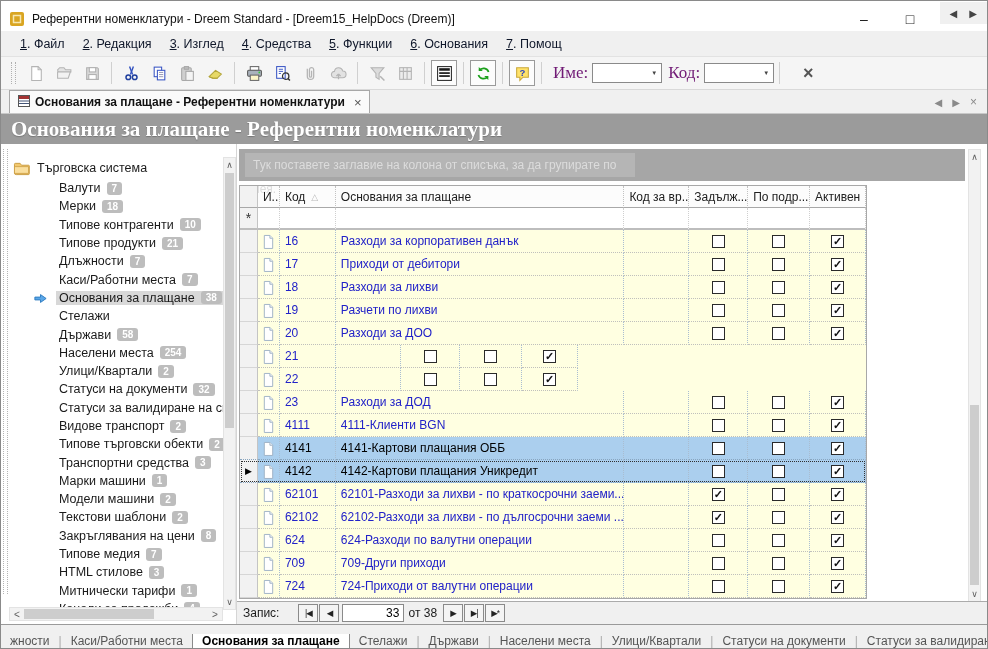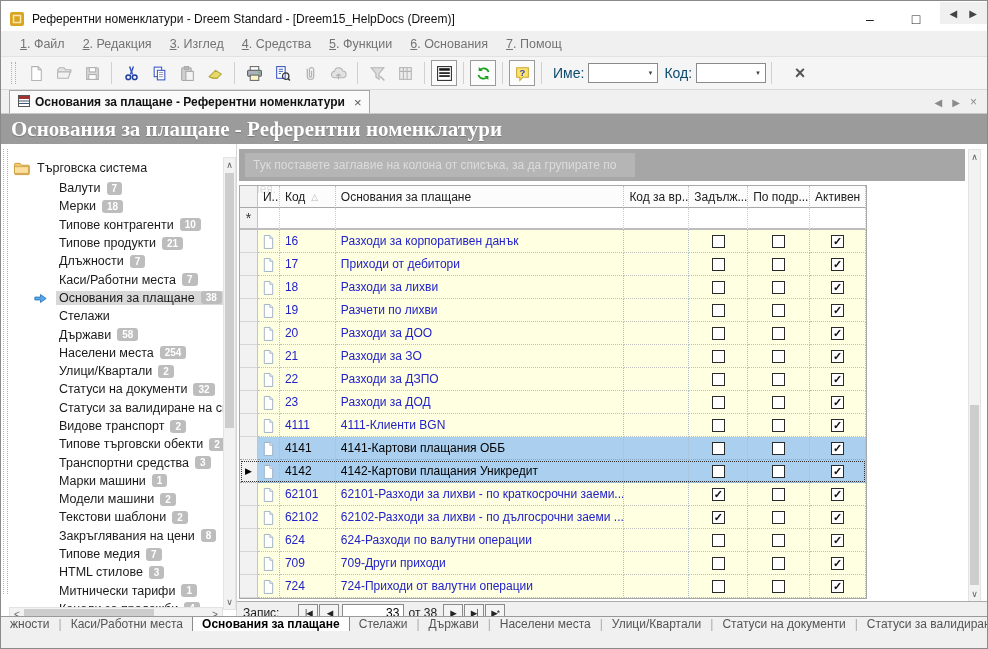--- a/index.html
+++ b/index.html
@@ -1,41 +1,41 @@
 <!DOCTYPE html>
 <html><head>
 <meta charset="utf-8">
 <style>
   * { margin:0; padding:0; box-sizing:border-box; }
   html,body { width:988px; height:649px; overflow:hidden; }
   body { font-family:"Liberation Sans", sans-serif; font-size:12px; color:#1a1a1a; background:#fff; }
   .window { position:relative; width:988px; height:649px; border:1px solid #8a8a8a; background:#fff; overflow:hidden; }
 
   
-  .titlebar { position:absolute; top:0; left:0; right:2px; height:36px; background:#fff; display:flex; align-items:center;justify-content:center; }
+  .titlebar { position:absolute; top:0; left:0; right:8px; height:36px; background:#fff; display:flex; align-items:center;justify-content:center; }
   .titlebar .appicon { width:16px; height:16px; margin:0 7px 0 8px; }
   .titlebar .title { font-size:12px; color:#111; }
   .wincontrols { margin-left:auto; display:flex; height:100%; }
   .winbtn { width:46px; height:100%; display:flex; align-items:center; justify-content:center; font-size:14px; color:#222; }
   .winbtn.close { font-size:17px; }
 
   
   .menubar { position:absolute; top:30px; left:0; right:0; height:26px; background:#f0f0f0; display:flex; align-items:center; padding-left:10px; border-bottom:1px solid #e2e2e2; }
-  .menu-item { padding:4px 9px; font-size:12.5px; color:#737373; cursor:default; }
+  .menu-item { padding:4px 9px; font-size:12.5px; color:#0f172a; cursor:default; }
   .menu-item .accel { text-decoration:underline; }
 
   
   .toolbar { position:absolute; top:56px; left:0; right:0; height:33px; background:#f5f5f5; border-bottom:1px solid #d9d9d9; display:flex; align-items:center; padding-left:10px; }
   .grip { width:5px; height:22px; border-left:1px dotted #b0b0b0; border-right:1px dotted #b0b0b0; margin-right:6px; }
   .tbtn { width:26px; height:26px; display:flex; align-items:center; justify-content:center; margin:0 1px; }
   .tbtn svg { width:17px; height:17px; }
   .tbtn.framed { border:1px solid #9a9a9a; background:#fcfcfc; }
   .tsep { width:1px; height:22px; background:#d0d0d0; margin:0 5px; }
   .tb-field { display:flex; align-items:center; margin-left:6px; }
-  .tb-label { font-size:14px; margin-right:4px; color:#0c4a6e; }
+  .tb-label { font-size:17px; margin-right:4px; color:#701a75;font-family:Liberation Serif, serif; }
   .combo { width:70px; height:20px; border:1px solid #8a8a8a; background:#fff; display:flex; align-items:center; }
   .combo input { flex:1; min-width:0; border:none; outline:none; height:16px; font-size:12px; padding:0 3px; font-family:"Liberation Sans",sans-serif;}
   .combo .drop { width:14px; font-size:6px; color:#444; text-align:center; }
   .clearx { width:34px; height:26px; display:flex; align-items:center; justify-content:center; font-size:18px; font-weight:bold; color:#555; margin-left:6px; }
 
   
   .tabstrip { position:absolute; top:89px; left:0; right:0; height:24px; background:#f0f0f0; border-bottom:1px solid #c8c8c8; display:flex; align-items:flex-end; padding-left:8px; }
   .doctab { display:flex; align-items:center; gap:5px; background:#fafafa; border:1px solid #a8a8a8; border-bottom:none; height:23px; padding:0 8px; font-weight:bold; font-size:12px; color:#111; }
   .doctab .tclose { font-weight:normal; color:#555; margin-left:4px; font-size:13px; }
   .strip-right { margin-left:auto; display:flex; align-items:center; gap:10px; padding:0 10px 4px 0; color:#8a8a8a; font-size:10px; }
@@ -101,21 +101,21 @@
   .main-vscroll { right:6px; top:5px; height:453px; }
 
   
   .navigator { position:absolute; left:0; right:0; bottom:0; height:23px; background:#f0f0f0; border-top:1px solid #ababab; display:flex; align-items:center; padding-left:6px; }
   .nav-label { font-size:12px; margin-right:19px; }
   .navbtn { min-width:20px; height:18px; border:1px solid #8a8a8a; background:#f4f4f4; display:flex; align-items:center; justify-content:center; font-size:8.5px; color:#222; margin-right:1px; padding:0 2px; letter-spacing:-1px; }
   .navbox { width:62px; height:18px; border:1px solid #8a8a8a; background:#fff; font-size:12px; text-align:right; padding-right:4px; margin:0 2px; font-family:"Liberation Sans",sans-serif; }
   .nav-of { font-size:12px; margin:0 6px 0 2px; }
 
   
-  .bottomtabs { position:absolute; left:0; right:0; bottom:0; height:32px; background:#f0f0f0; border-top:1px solid #9a9a9a; display:flex; align-items:flex-start; overflow:hidden; }
+  .bottomtabs { position:absolute; left:0; right:0; bottom:0; height:24px; background:#f0f0f0; border-top:1px solid #9a9a9a; display:flex; align-items:flex-end; overflow:hidden; }
   .btab { display:flex; align-items:center; padding:0 9px; font-size:12px; color:#555; white-space:nowrap; }
   .btab.active { background:#fff; color:#000; font-weight:bold; border-left:1px solid #8a8a8a; border-right:1px solid #8a8a8a; }
   .btsep { display:flex; align-items:center; color:#aaa; }
   .bt-arrows { position:absolute; right:0; top:1px; bottom:0; background:#f0f0f0; display:flex; align-items:center; gap:12px; padding:0 10px; color:#444; font-size:10px; }
 </style>
 </head>
 <body>
 
 <div class="window">
 
@@ -620,42 +620,40 @@
             </div>
             <div class="grow">
               <div class="gcell c-ind"></div>
               <div class="gcell c-icn docicon">
                 <svg viewBox="0 0 14 16">
                   <path d="M2.5 1.5h6l3 3v11h-9z" fill="#fff" stroke="#9db0c4"></path>
                   <path d="M8.5 1.5v3h3" fill="#eef3f8" stroke="#9db0c4"></path>
                 </svg>
               </div>
               <div class="gcell c-code">21</div>
-              <div class="gcell c-name">Разходи за ЗО</div>
               <div class="gcell c-kvr"></div>
               <div class="gcell c-zad">
                 <div class="cb"></div>
               </div>
               <div class="gcell c-pod">
                 <div class="cb"></div>
               </div>
               <div class="gcell c-akt">
                 <div class="cb">✓</div>
               </div>
             </div>
             <div class="grow">
               <div class="gcell c-ind"></div>
               <div class="gcell c-icn docicon">
                 <svg viewBox="0 0 14 16">
                   <path d="M2.5 1.5h6l3 3v11h-9z" fill="#fff" stroke="#9db0c4"></path>
                   <path d="M8.5 1.5v3h3" fill="#eef3f8" stroke="#9db0c4"></path>
                 </svg>
               </div>
               <div class="gcell c-code">22</div>
-              <div class="gcell c-name">Разходи за ДЗПО</div>
               <div class="gcell c-kvr"></div>
               <div class="gcell c-zad">
                 <div class="cb"></div>
               </div>
               <div class="gcell c-pod">
                 <div class="cb"></div>
               </div>
               <div class="gcell c-akt">
                 <div class="cb">✓</div>
               </div>

